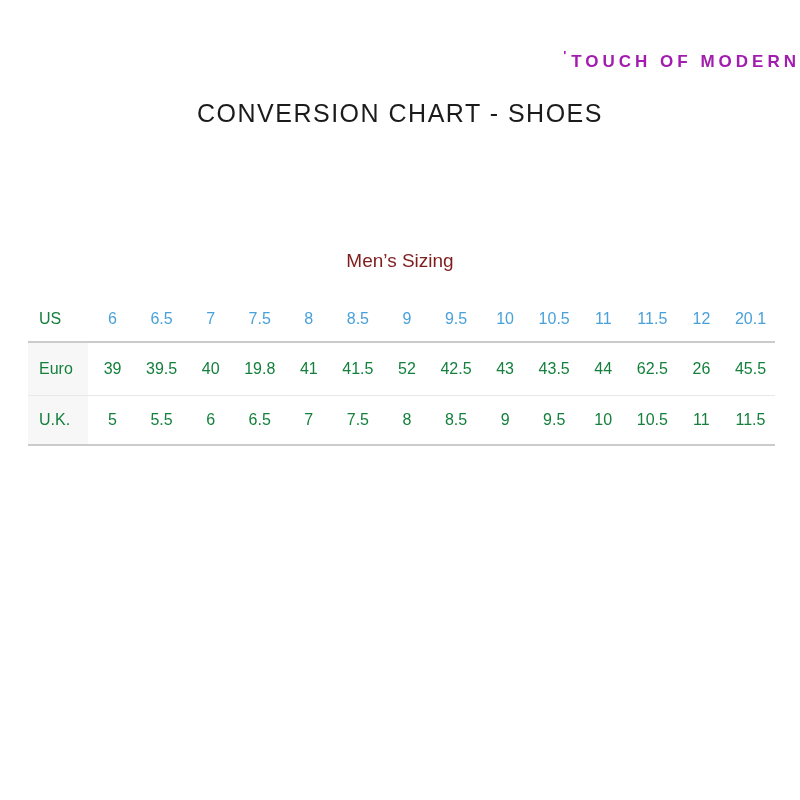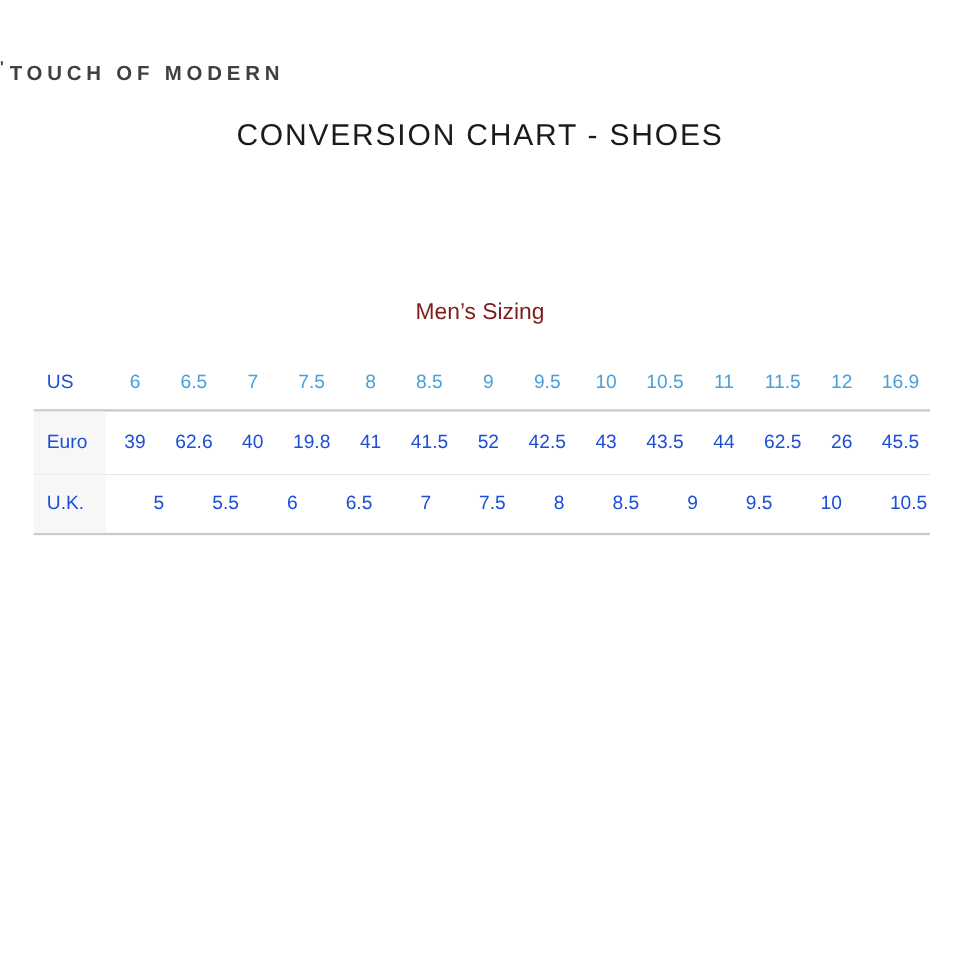--- a/index.html
+++ b/index.html
@@ -6,25 +6,25 @@
   html, body {
     width: 800px;
     height: 800px;
     background: #ffffff;
     font-family: "Liberation Sans", sans-serif;
     color: var(--text, #1d1d1d);
     overflow: hidden;
   }
   .logo {
     margin-top: 48px;
-    text-align: left;
+    text-align: right;
     font-size: 17px;
     font-weight: 700;
     letter-spacing: 4px;
-    color: #404040;
+    color: #a21caf;
     white-space: nowrap;
   }
   .logo-mark {
     display: inline-block;
     font-size: 13px;
     vertical-align: 7px;
     margin-right: 1px;
     font-weight: 700;
   }
   .heading {
@@ -56,25 +56,24 @@
     height: 46px;
     border-bottom: 2px solid var(--line-strong, #cbcbcb);
   }
   .trow-1 {
     height: 53px;
     border-bottom: 1px solid var(--line-light, #e8e8e8);
   }
   .trow-2 {
     height: 50px;
     border-bottom: 2px solid var(--line-strong, #cbcbcb);
-    gap: 40px;
   }
   .tcell {
     font-size: 16px;
-    color: #1d4ed8;
+    color: #15803d;
     height: 100%;
     display: flex;
     align-items: center;
     justify-content: center;
   }
   .tlabel {
     justify-content: flex-start;
     padding-left: 11px;
   }
   .trow-1 .tlabel,
@@ -105,26 +104,26 @@
       <div class="tcell tval">7.5</div>
       <div class="tcell tval">8</div>
       <div class="tcell tval">8.5</div>
       <div class="tcell tval">9</div>
       <div class="tcell tval">9.5</div>
       <div class="tcell tval">10</div>
       <div class="tcell tval">10.5</div>
       <div class="tcell tval">11</div>
       <div class="tcell tval">11.5</div>
       <div class="tcell tval">12</div>
-      <div class="tcell tval">16.9</div>
+      <div class="tcell tval">20.1</div>
     </div>
     <div class="trow trow-1">
       <div class="tcell tlabel">Euro</div>
       <div class="tcell tval">39</div>
-      <div class="tcell tval">62.6</div>
+      <div class="tcell tval">39.5</div>
       <div class="tcell tval">40</div>
       <div class="tcell tval">19.8</div>
       <div class="tcell tval">41</div>
       <div class="tcell tval">41.5</div>
       <div class="tcell tval">52</div>
       <div class="tcell tval">42.5</div>
       <div class="tcell tval">43</div>
       <div class="tcell tval">43.5</div>
       <div class="tcell tval">44</div>
       <div class="tcell tval">62.5</div>

